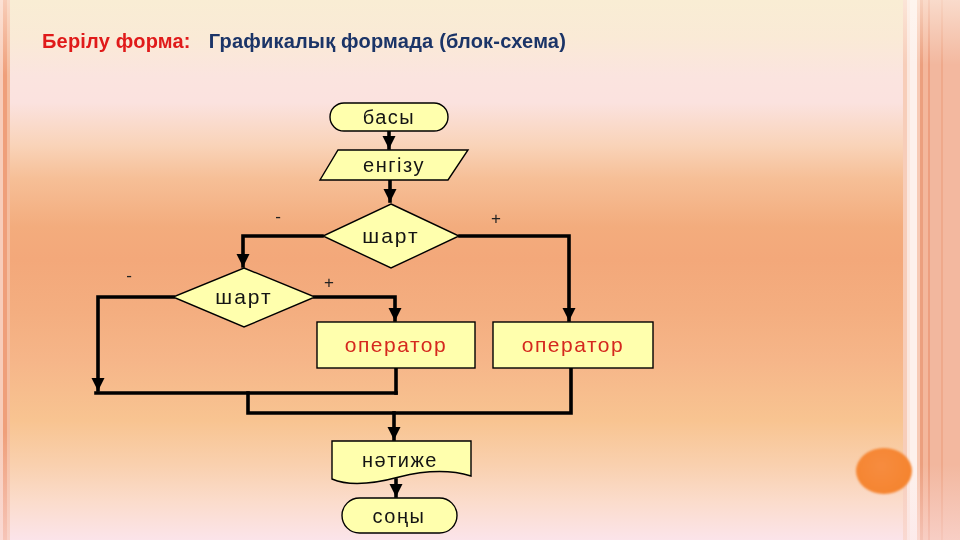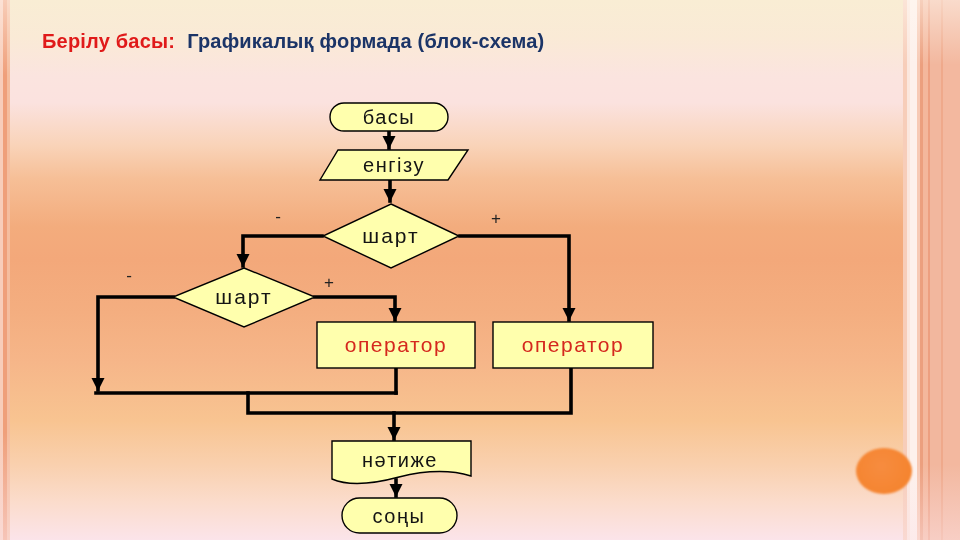--- a/index.html
+++ b/index.html
@@ -20,39 +20,39 @@
       #ec9f7e 17px 20px,#f4b79c 20px 25px,#ed9f80 25px 27px,#f2b79e 27px 38px,
       #efa98b 38px 40px,#f3b89f 40px 57px);}
   .right-panel::after{content:"";position:absolute;inset:0;
     background:linear-gradient(180deg,rgba(255,248,240,.55) 0%,rgba(255,248,240,0) 12%,rgba(255,248,240,0) 86%,rgba(252,228,234,.5) 100%);}
   .orange-dot{position:absolute;left:856px;top:448px;width:56px;height:46px;
     border-radius:50%;z-index:2;filter:blur(1.3px);
     background:radial-gradient(circle at 45% 40%, #f78c3f 0%, var(--ellipse-orange,#f5842f) 75%);}
   .title{position:absolute;left:42px;top:30px;margin:0;font-size:20px;font-weight:bold;
     letter-spacing:.2px;white-space:nowrap;z-index:3;}
   .t-red{color:var(--title-red,#e01a1a);}
-  .t-navy{color:var(--title-navy,#1b3467);margin-left:12px;}
+  .t-navy{color:var(--title-navy,#1b3467);margin-left:18px;}
   svg.flow{position:absolute;left:0;top:0;width:960px;height:540px;z-index:3;}
   .shape{fill:var(--shape-fill,#ffffad);stroke:var(--shape-stroke,#000);stroke-width:1.4;}
   .conn{fill:none;stroke:var(--connector,#000);stroke-width:3.6;stroke-linecap:square;stroke-linejoin:miter;}
   .lbl{fill:#141414;font-size:21px;text-anchor:middle;letter-spacing:2px;}
   .lbl-sm{fill:#141414;font-size:20px;text-anchor:middle;letter-spacing:1.5px;}
   .lbl-red{fill:var(--operator-red,#d5281e);font-size:21px;text-anchor:middle;letter-spacing:1.5px;}
   .sign{fill:#222;font-size:17px;text-anchor:middle;}
 </style>
 </head>
 <body>
 
 <div class="stage">
 
   <div class="left-stripe"></div>
   <div class="right-panel"></div>
   <div class="orange-dot"></div>
 
-  <h1 class="title"><span class="t-red">Берілу басы:</span><span class="t-navy">Графикалық формада (блок-схема)</span></h1>
+  <h1 class="title"><span class="t-red">Берілу форма:</span><span class="t-navy">Графикалық формада (блок-схема)</span></h1>
 
   <svg class="flow" viewBox="0 0 960 540">
     <defs>
       <marker id="arrow" markerUnits="userSpaceOnUse" markerWidth="14" markerHeight="14" refX="12" refY="6.5" orient="auto">
         <path d="M0,0 L13,6.5 L0,13 Z" fill="#000"></path>
       </marker>
     </defs>
 
     <path class="conn" d="M389,131 L389,148" marker-end="url(#arrow)"></path>
     <path class="conn" d="M390,181 L390,201" marker-end="url(#arrow)"></path>

